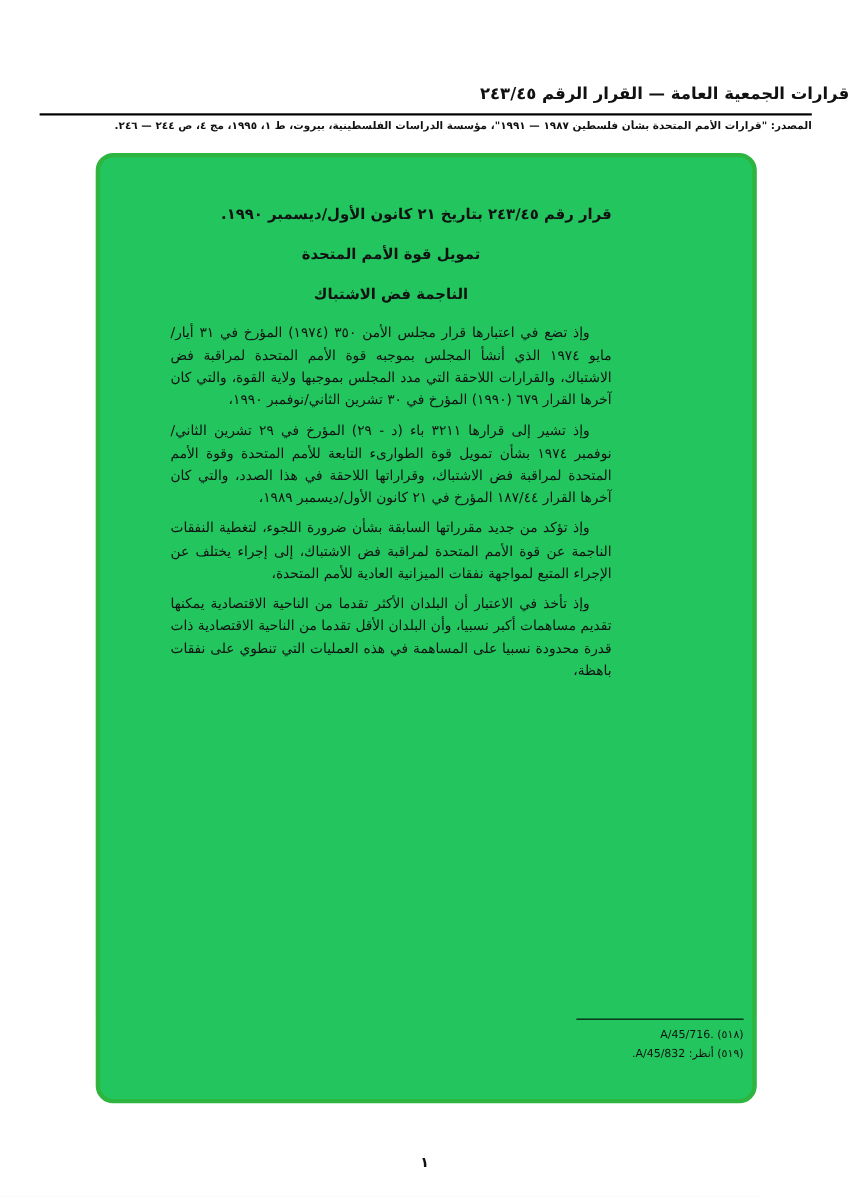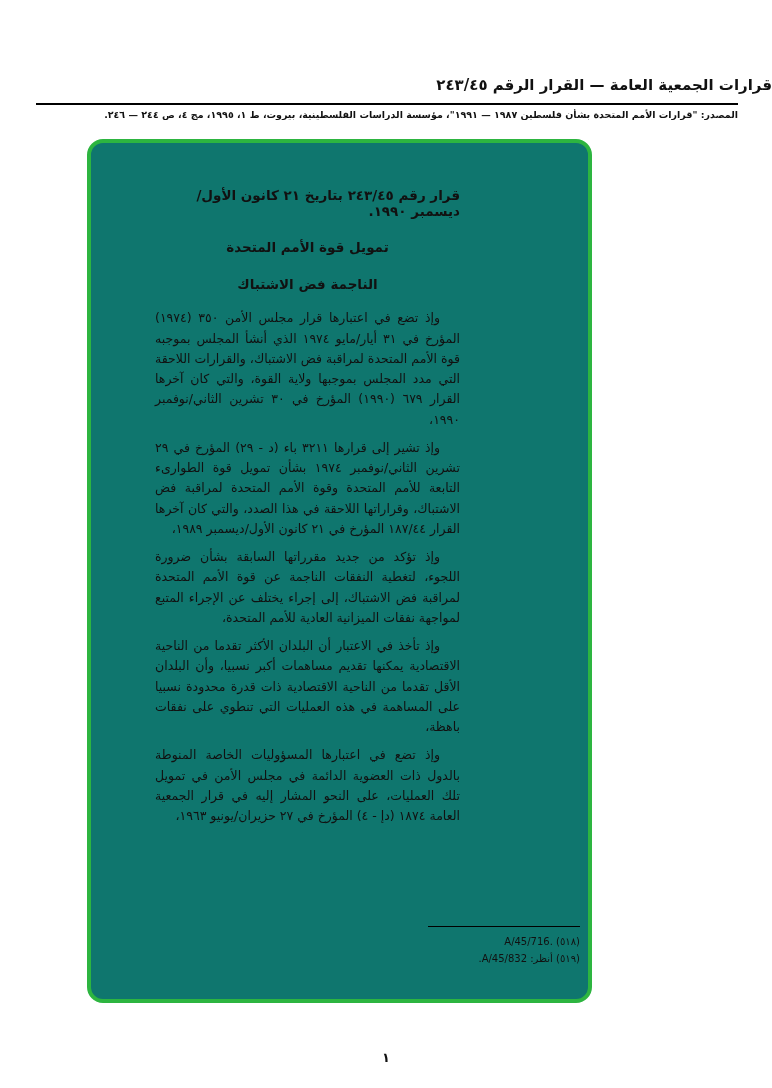--- a/index.html
+++ b/index.html
@@ -43,26 +43,26 @@
     text-align: right;
     font-size: 9.5px;
     font-weight: bold;
     white-space: nowrap;
     overflow: hidden;
   }
   .highlight-box {
     position: absolute;
     left: 87px;
     top: 139px;
-    width: 505px;
+    width: 601px;
     height: 864px;
     box-sizing: border-box;
     border: 4px solid #2db540;
     border-radius: 16px;
-    background: #0f766e;
+    background: #22c55e;
   }
   .doc-body {
     position: absolute;
     top: 44px;
     right: 128px;
     left: 64px;
     direction: rtl;
   }
   .res-title {
     font-size: 13.5px;
@@ -138,21 +138,20 @@
 
 
     <p class="para">وإذ تضع في اعتبارها قرار مجلس الأمن ٣٥٠ (١٩٧٤) المؤرخ في ٣١ أيار/مايو ١٩٧٤ الذي أنشأ المجلس بموجبه قوة الأمم المتحدة لمراقبة فض الاشتباك، والقرارات اللاحقة التي مدد المجلس بموجبها ولاية القوة، والتي كان آخرها القرار ٦٧٩ (١٩٩٠) المؤرخ في ٣٠ تشرين الثاني/نوفمبر ١٩٩٠،</p>
 
     <p class="para">وإذ تشير إلى قرارها ٣٢١١ باء (د - ٢٩) المؤرخ في ٢٩ تشرين الثاني/نوفمبر ١٩٧٤ بشأن تمويل قوة الطوارىء التابعة للأمم المتحدة وقوة الأمم المتحدة لمراقبة فض الاشتباك، وقراراتها اللاحقة في هذا الصدد، والتي كان آخرها القرار ١٨٧/٤٤ المؤرخ في ٢١ كانون الأول/ديسمبر ١٩٨٩،</p>
 
     <p class="para">وإذ تؤكد من جديد مقرراتها السابقة بشأن ضرورة اللجوء، لتغطية النفقات الناجمة عن قوة الأمم المتحدة لمراقبة فض الاشتباك، إلى إجراء يختلف عن الإجراء المتبع لمواجهة نفقات الميزانية العادية للأمم المتحدة،</p>
 
     <p class="para">وإذ تأخذ في الاعتبار أن البلدان الأكثر تقدما من الناحية الاقتصادية يمكنها تقديم مساهمات أكبر نسبيا، وأن البلدان الأقل تقدما من الناحية الاقتصادية ذات قدرة محدودة نسبيا على المساهمة في هذه العمليات التي تنطوي على نفقات باهظة،</p>
 
-    <p class="para">وإذ تضع في اعتبارها المسؤوليات الخاصة المنوطة بالدول ذات العضوية الدائمة في مجلس الأمن في تمويل تلك العمليات، على النحو المشار إليه في قرار الجمعية العامة ١٨٧٤ (دإ - ٤) المؤرخ في ٢٧ حزيران/يونيو ١٩٦٣،</p>
 
   </div>
 
   <div class="footnotes">
     <div class="footnote">
       <span class="fn-marker">(٥١٨)</span>
       <span class="fn-text" dir="ltr">A/45/716.</span>
     </div>
     <div class="footnote">
       <span class="fn-marker">(٥١٩)</span>

